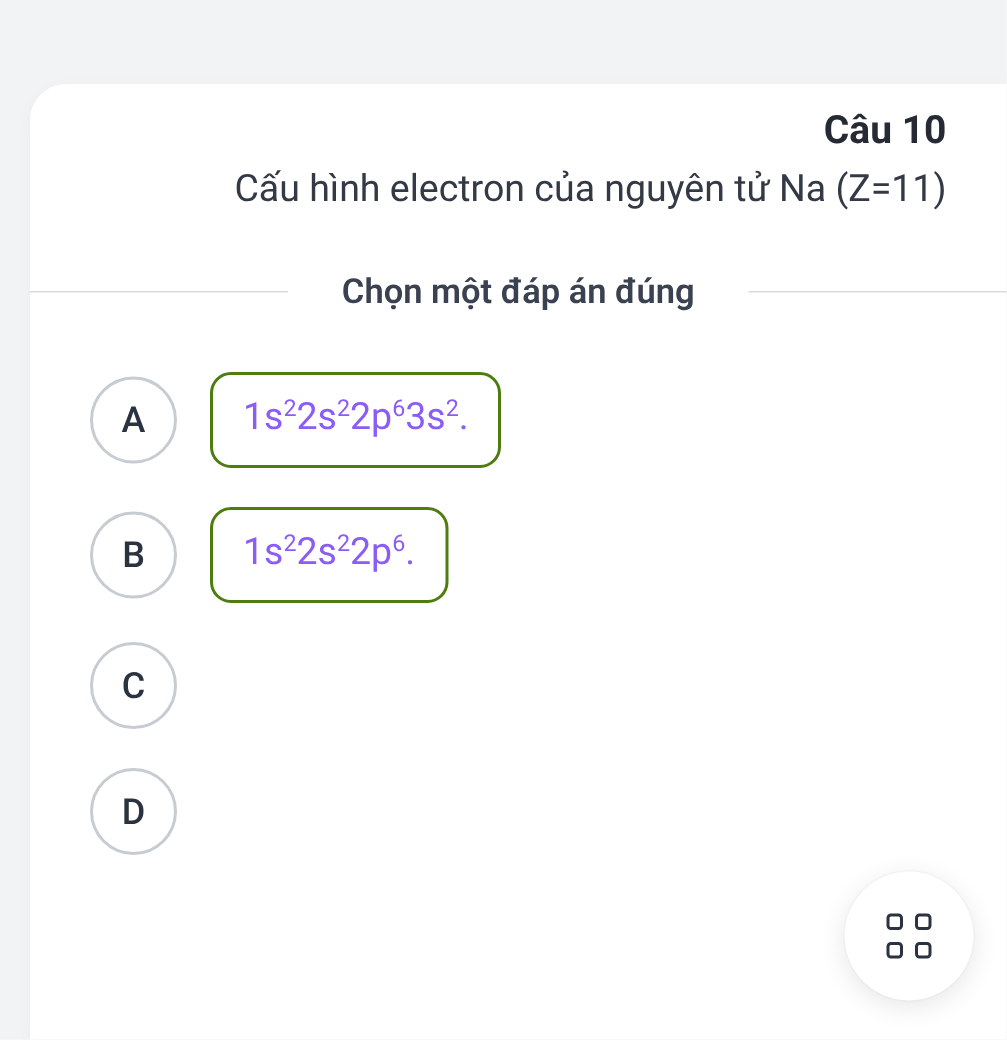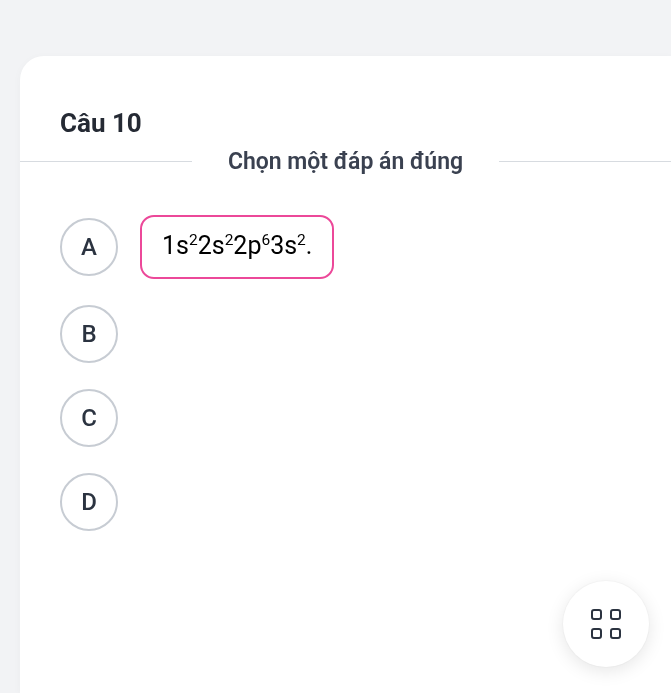--- a/index.html
+++ b/index.html
@@ -12,22 +12,23 @@
     overflow: hidden;
   }
   .card {
     position: absolute;
     left: 20px;
     top: 56px;
     right: 0;
     bottom: 0;
     background: #ffffff;
     border-radius: 24px 0 0 0;
-    padding: 52px 40px 20px 40px;
+    padding: 16px 40px 20px 40px;
     box-shadow: 0 2px 10px rgba(0,0,0,0.03);
+    text-align: right;
   }
   .q-title {
     font-size: 26px;
     font-weight: 700;
     color: #252a34;
     margin-bottom: 10px;
   }
   .q-text {
     font-size: 25px;
     font-weight: 400;
@@ -71,25 +72,25 @@
     align-items: center;
     justify-content: center;
     font-size: 24px;
     font-weight: 500;
     color: #2b3340;
     background: #fff;
     cursor: pointer;
     flex-shrink: 0;
   }
   .option-box {
-    border: 2px solid #ec4899;
+    border: 2px solid #4d7c0f;
     border-radius: 14px;
     padding: 12px 20px 14px 20px;
     font-size: 25px;
-    color: #000000;
+    color: #8b5cf6;
     background: #fff;
     cursor: pointer;
     line-height: 1.35;
     min-height: 58px;
     display: flex;
     align-items: center;
   }
   .option-box.underlined .config-text {
     text-decoration: underline;
     text-underline-offset: 4px;
@@ -131,36 +132,40 @@
   .grid-icon .sq.tr { right: 0; top: 0; }
   .grid-icon .sq.bl { left: 0; bottom: 0; }
   .grid-icon .sq.br { right: 0; bottom: 0; }
 </style>
 </head>
 <body>
 
 <div class="card">
 
   <div class="q-title">Câu 10</div>
+  <div class="q-text">Cấu hình electron của nguyên tử Na (Z=11)</div>
 
   <div class="divider-row">
     <div class="divider-line"></div>
     <div class="divider-label">Chọn một đáp án đúng</div>
     <div class="divider-line"></div>
   </div>
 
   <div class="options" id="options-container">
       <div class="option-row">
         <div class="option-letter">A</div>
         <div class="option-box">
           <span class="config-text">1s<sup>2</sup>2s<sup>2</sup>2p<sup>6</sup>3s<sup>2</sup>.</span>
         </div>
       </div>
       <div class="option-row">
         <div class="option-letter">B</div>
+        <div class="option-box">
+          <span class="config-text">1s<sup>2</sup>2s<sup>2</sup>2p<sup>6</sup>.</span>
+        </div>
       </div>
       <div class="option-row">
         <div class="option-letter">C</div>
       </div>
       <div class="option-row">
         <div class="option-letter">D</div>
       </div>
     </div>
 
   <div class="fab">

